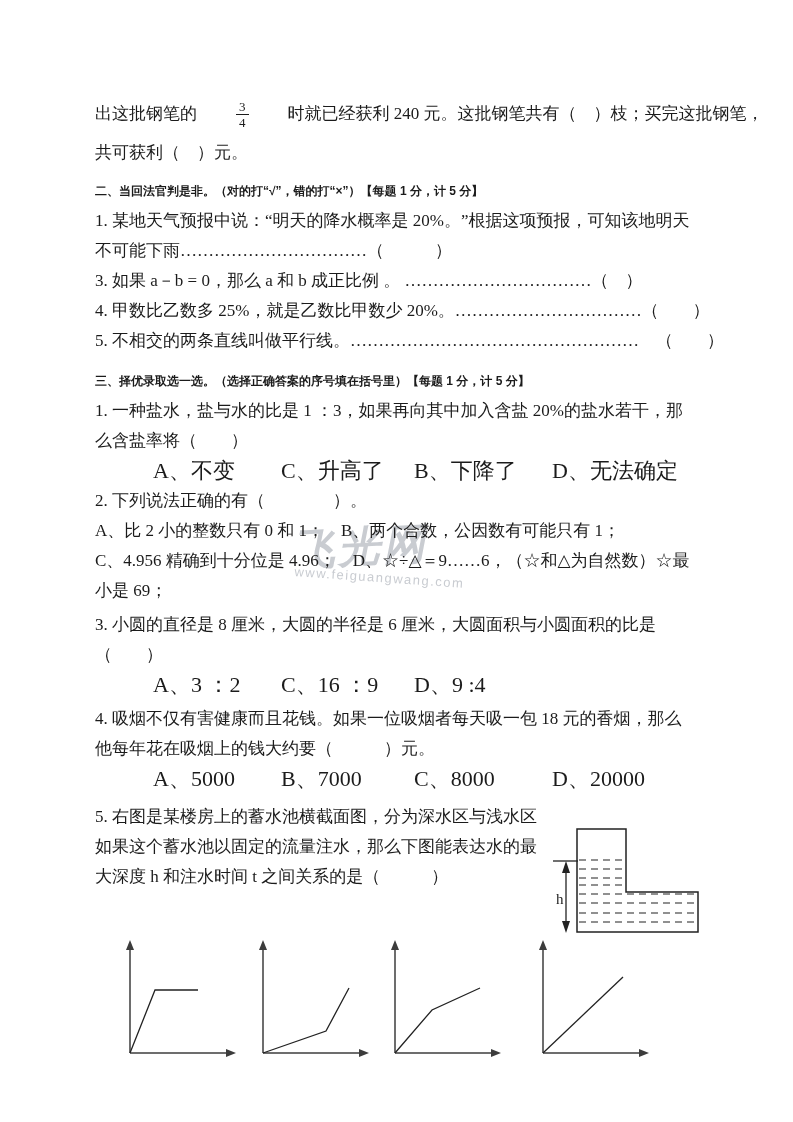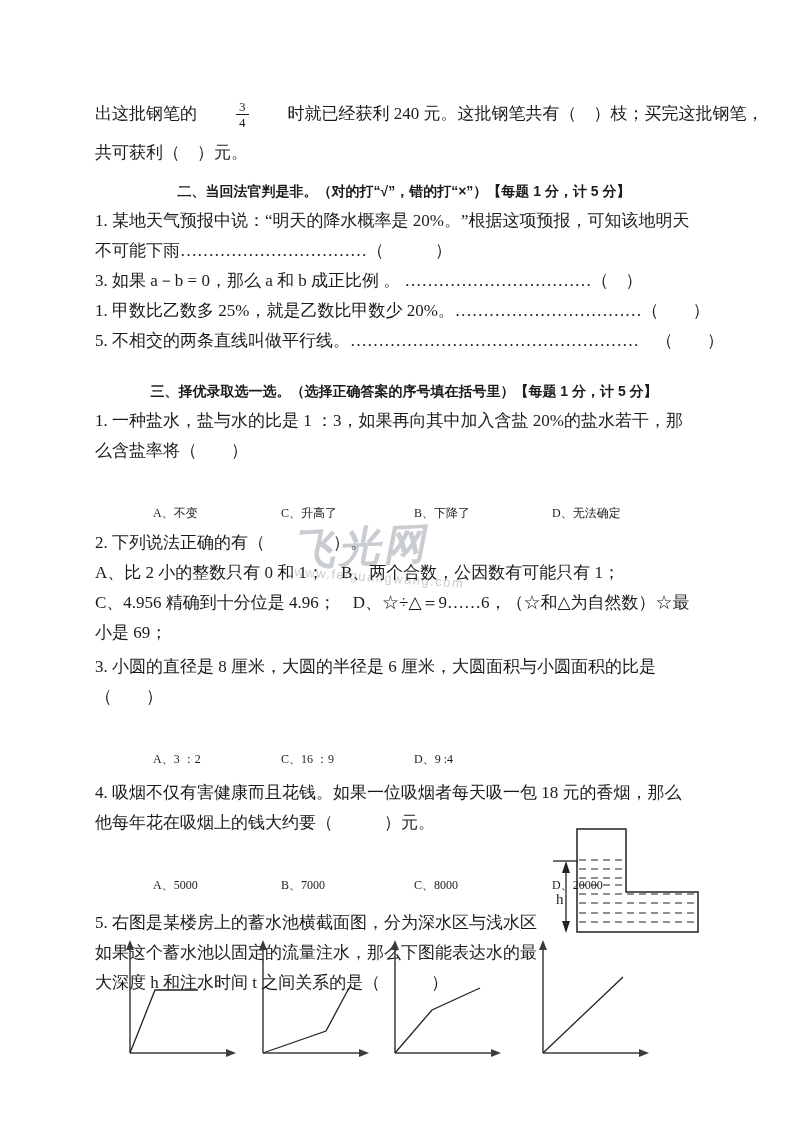--- a/index.html
+++ b/index.html
@@ -5,28 +5,28 @@
   html,body{margin:0;padding:0;background:#ffffff;}
   .page{
     position:relative;width:793px;height:1122px;background:#fff;overflow:hidden;
     font-family:"Liberation Serif","DejaVu Serif",serif;color:#1b1b1b;
   }
   .content{position:absolute;left:95px;top:90px;width:618px;}
   .line{font-size:17px;line-height:30px;height:30px;white-space:nowrap;}
   .tall{height:48px;display:flex;align-items:center;gap:36px;}
   .sec-title{
     font-family:"Liberation Sans","DejaVu Sans",sans-serif;font-weight:700;
-    font-size:14px;line-height:30px;height:30px;margin-top:8px;white-space:nowrap;text-align:center;
+    font-size:12px;line-height:30px;height:30px;margin-top:8px;white-space:nowrap;
   }
-  .mt4{margin-top:4px;}.mt8{margin-top:8px;}.mt10{margin-top:20px;}
+  .mt4{margin-top:4px;}.mt8{margin-top:8px;}.mt10{margin-top:10px;}
   .frac{display:inline-flex;flex-direction:column;align-items:center;
     font-size:13px;line-height:15px;margin:0 3px;}
   .frac .num{border-bottom:1px solid #1b1b1b;padding:0 3px;}
   .options{display:grid;grid-template-columns:128px 133px 138px auto;
-    padding-left:58px;font-size:12px;line-height:30px;height:30px;white-space:nowrap;margin-top:32px;}
+    padding-left:58px;font-size:22px;line-height:30px;height:30px;white-space:nowrap;}
   .watermark{position:absolute;left:293px;top:518px;opacity:.75;pointer-events:none;
     color:#b7bbc2;transform:rotate(-3deg);text-align:left;}
   .wm-logo{font-size:42px;font-weight:700;font-style:italic;letter-spacing:3px;
     font-family:"Liberation Sans","DejaVu Sans",sans-serif;}
   .wm-url{font-size:13px;letter-spacing:1.5px;margin-top:-4px;transform:rotate(7deg);
     font-family:"Liberation Sans","DejaVu Sans",sans-serif;}
   .tank{position:absolute;left:552px;top:824px;}
   .graph{position:absolute;top:938px;width:120px;height:128px;}
   .g1{left:120px;}.g2{left:253px;}.g3{left:385px;}.g4{left:533px;}
 </style>
@@ -49,21 +49,21 @@
         <span class="den">4</span>
       </span>
       <span>时就已经获利 240 元。这批钢笔共有（　）枝；买完这批钢笔，</span>
     </div>
     <div class="line">共可获利（　）元。</div>
 
     <div class="sec-title">二、当回法官判是非。（对的打“√”，错的打“×”）【每题 1 分，计 5 分】</div>
     <div class="line">1. 某地天气预报中说：“明天的降水概率是 20%。”根据这项预报，可知该地明天</div>
     <div class="line">不可能下雨……………………………（　　　）</div>
     <div class="line">3. 如果 a－b = 0，那么 a 和 b 成正比例 。 ……………………………（　）</div>
-    <div class="line">1. 甲数比乙数多 25%，就是乙数比甲数少 20%。……………………………（　　）</div>
+    <div class="line">4. 甲数比乙数多 25%，就是乙数比甲数少 20%。……………………………（　　）</div>
     <div class="line">5. 不相交的两条直线叫做平行线。……………………………………………　（　　）</div>
 
     <div class="sec-title mt10">三、择优录取选一选。（选择正确答案的序号填在括号里）【每题 1 分，计 5 分】</div>
 
     <div class="line">1. 一种盐水，盐与水的比是 1 ：3，如果再向其中加入含盐 20%的盐水若干，那</div>
     <div class="line">么含盐率将（　　）</div>
     <div class="options">
       <span>A、不变</span>
       <span>C、升高了</span>
       <span>B、下降了</span>

